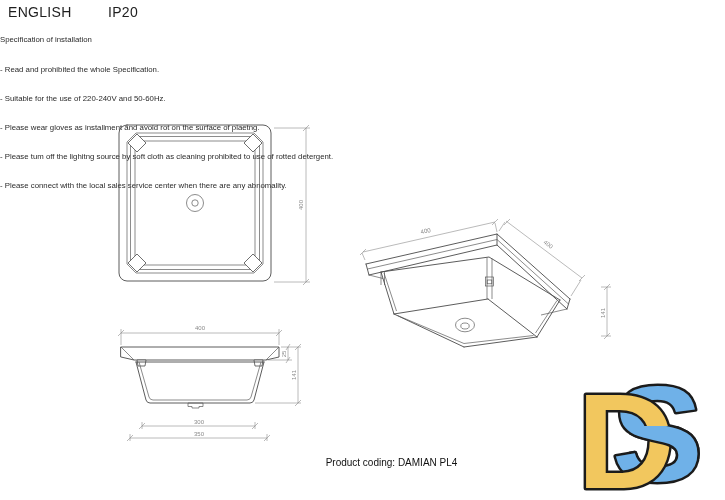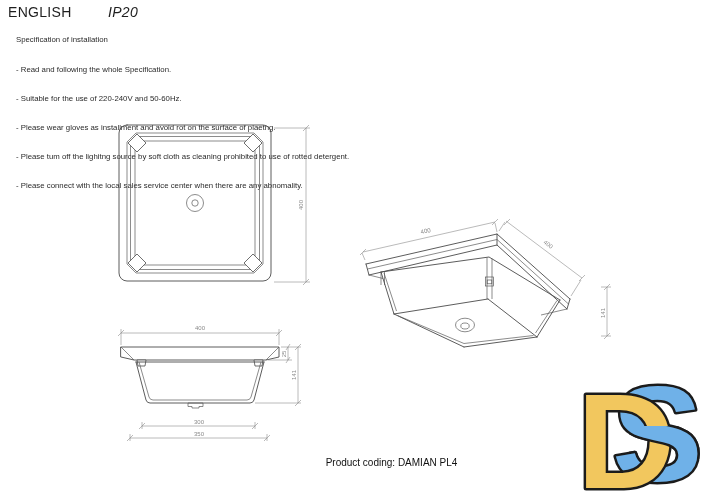--- a/index.html
+++ b/index.html
@@ -1,41 +1,41 @@
 <!DOCTYPE html>
 <html><head>
 <meta charset="utf-8">
 <style>
   html,body{margin:0;padding:0;background:#fff;}
   #page{position:relative;width:725px;height:500px;background:#ffffff;overflow:hidden;
         font-family:"Liberation Sans",sans-serif;color:#222;border-radius:7px;}
   .hdr{position:absolute;top:4px;font-size:14px;letter-spacing:.3px;color:#1e1e1e;}
   #lang{left:8px;}
-  #ip{left:108px;font-style:italic;}
-  #spec{position:absolute;left:16px;top:16px;font-size:7.8px;line-height:9.7px;color:#2a2a2a;white-space:pre;}
+  #ip{left:108px;}
+  #spec{position:absolute;left:0;top:16px;font-size:7.8px;line-height:9.7px;color:#2a2a2a;white-space:pre;}
   svg text{font-family:"Liberation Sans",sans-serif;}
   .dimtxt{font-size:6px;fill:#8a8a8a;}
   .ln{stroke:#4a4a4a;stroke-width:.9;fill:none;stroke-linejoin:round;stroke-linecap:round;}
   .ln2{stroke:#5a5a5a;stroke-width:.7;fill:none;}
   .dim{stroke:#808080;stroke-width:.55;fill:none;}
   .clipshape{fill:#ffffff;stroke:#4a4a4a;stroke-width:.8;}
   #coding{position:absolute;top:457px;left:0;width:100%;text-align:center;font-size:10px;color:#111;margin-left:29px;}
   .dwg{position:absolute;}
 </style>
 </head>
 <body>
 
 <div id="page">
 
   <div id="lang" class="hdr">ENGLISH</div>
   <div id="ip" class="hdr">IP20</div>
 
   <div id="spec">
     <div>Specification of installation</div>
-    <div>- Read and following the whole Specification.</div>
+    <div>- Read and prohibited the whole Specification.</div>
     <div>- Suitable for the use of 220-240V and 50-60Hz.</div>
     <div>- Please wear gloves as installment and avoid rot on the surface of plaetng.</div>
     <div>- Please tum off the lighitng source by soft cloth as cleaning prohibited to use of rotted detergent.</div>
     <div>- Please connect with the local sales service center when there are any abnomality.</div>
   </div>
 
   <svg class="dwg" style="left:108px;top:112px;" width="212" height="178" viewBox="0 0 212 178">
     <rect class="ln" x="11" y="13" width="152" height="156" rx="8"></rect>
     <path class="ln2" d="M28,21 H146 L155,30 V152 L146,161 H28 L19,152 V30 Z"></path>
     <path class="ln2" d="M30.5,24.5 H143.5 L151.5,32.5 V149.5 L143.5,157.5 H30.5 L22.5,149.5 V32.5 Z"></path>

